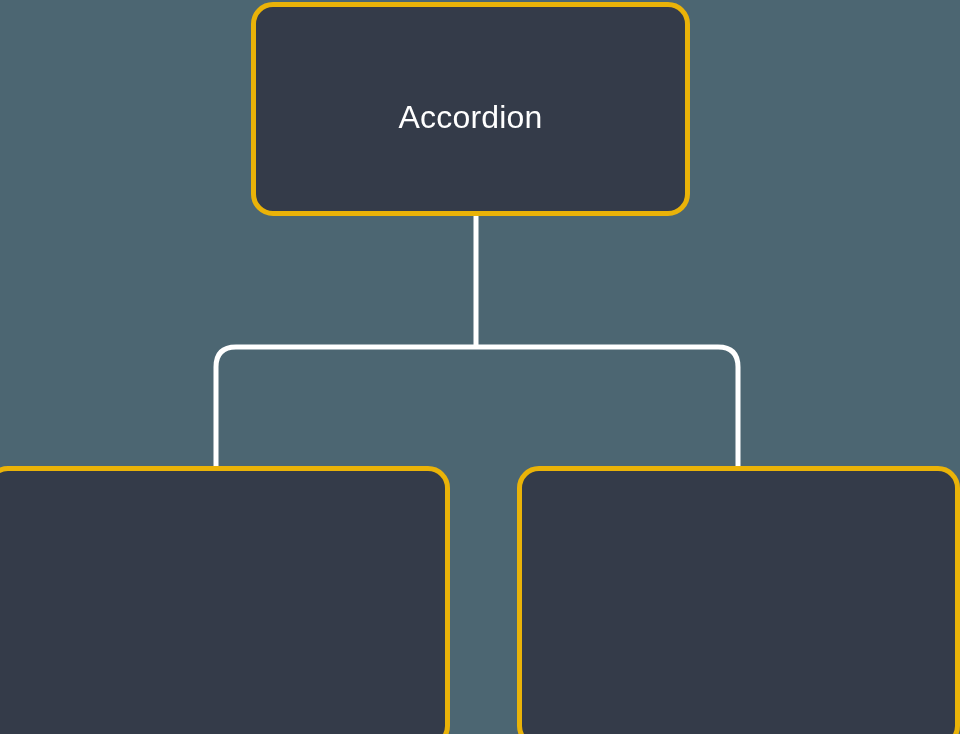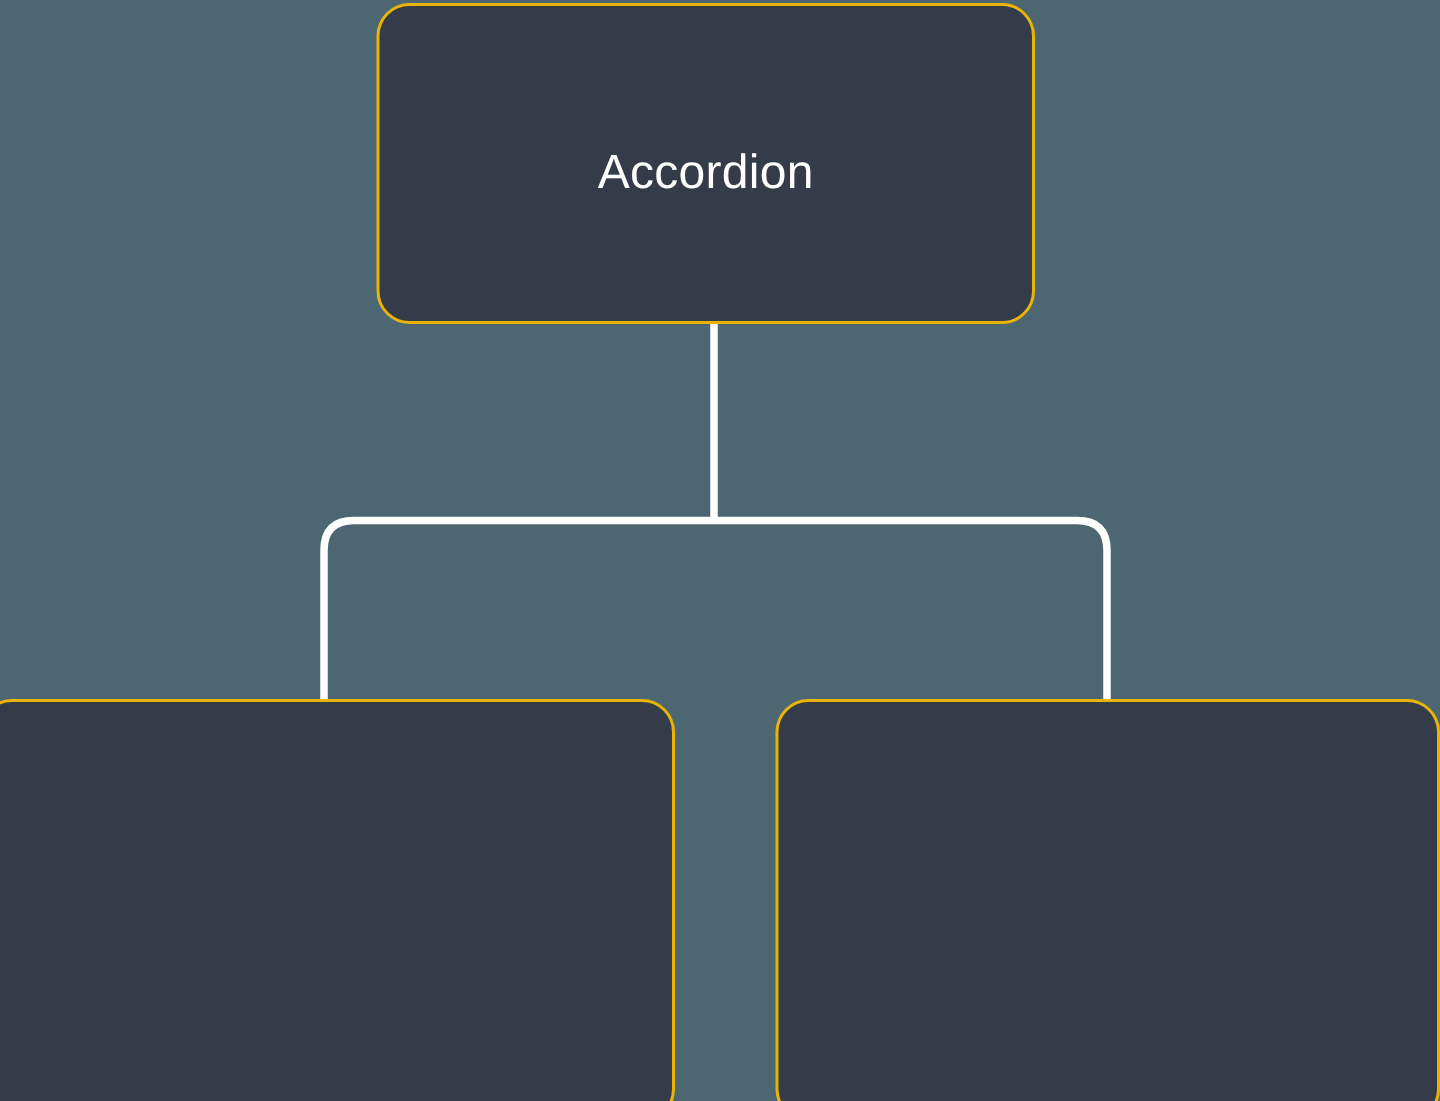--- a/index.html
+++ b/index.html
@@ -29,21 +29,21 @@
     width: 960px;
     height: 734px;
     pointer-events: none;
   }
 
   
   .node {
     position: absolute;
     box-sizing: border-box;
     background: #343b49;
-    border: 2px solid #eab308;
+    border: 5px solid #eab308;
     border-radius: 22px;
   }
   .node-title {
     position: absolute;
     left: 0;
     right: 0;
     text-align: center;
     color: #ffffff;
     font-size: 31px;
     font-weight: 400;

